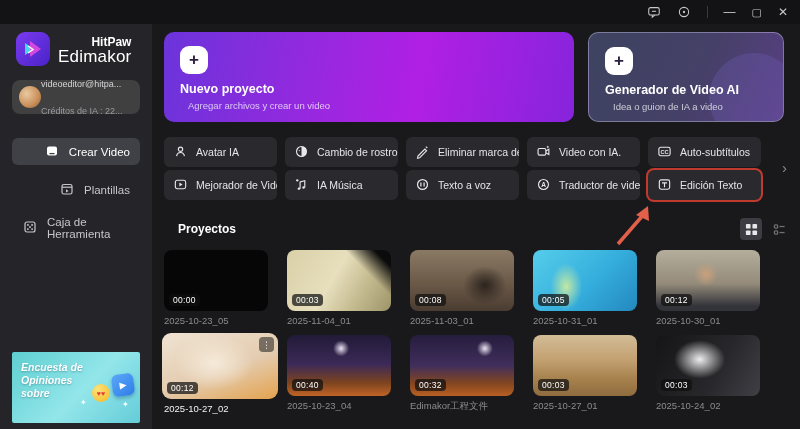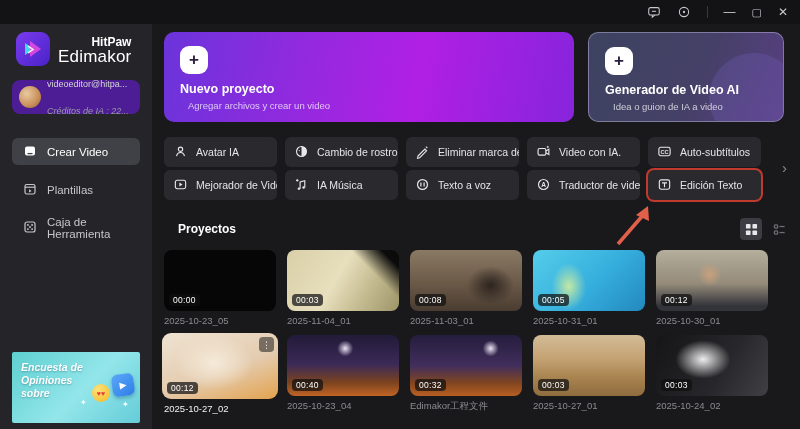--- a/index.html
+++ b/index.html
@@ -18,33 +18,33 @@
   .tb-sep { width:1px; height:12px; background:#3a3a3e; }
   .tb-glyph { font-size:12px; color:#c9c9cd; line-height:1; cursor:pointer; }
   .tb-max { font-size:11px; }
   
   .sidebar { position:absolute; top:24px; left:0; width:152px; bottom:0; background:#242429; }
   .brand { position:absolute; left:16px; top:8px; display:flex; gap:8px; align-items:center; }
   .brand-text { line-height:1.05;text-align:right; }
   .brand-line1 { font-size:12px; font-weight:bold; color:#fff; }
   .brand-line2 { font-size:17px; font-weight:normal; color:#fff; letter-spacing:.2px; }
   .account {
-    position:absolute; left:12px; top:56px; width:128px; height:34px; background:#4c1d95;
-    border-radius:8px; display:flex; align-items:center; gap:6px; padding:0 7px; cursor:pointer;
+    position:absolute; left:12px; top:56px; width:128px; height:34px; background:#404040;
+    border-radius:8px; display:flex; align-items:center; padding:0 7px; cursor:pointer;
   }
   .avatar {
     width:22px; height:22px; border-radius:50%; flex:0 0 auto;
     background:radial-gradient(circle at 35% 35%, #e8c9a0, #c98f5a 60%, #8a5a30);
   }
   .account-lines { overflow:hidden; }
   .account-email { font-size:9px; color:#d5d5d8; white-space:nowrap; }
-  .account-credits { font-size:9px; color:#9a9aa0; white-space:nowrap; margin-top:17px;font-style:italic; }
+  .account-credits { font-size:9px; color:#9a9aa0; white-space:nowrap; margin-top:17px; }
   .nav-item {
     position:absolute; left:12px; width:128px; height:27px; border-radius:6px;
-    display:flex; align-items:center; gap:9px; padding:0 10px; font-size:11.5px; color:#c6c6cb; cursor:pointer;
+    display:flex; align-items:center; gap:9px; padding:0 10px; font-size:11.5px; color:#c6c6cb; cursor:pointer;justify-content:flex-end;
   }
   .nav-item.active { background:#404047; color:#ffffff; }
   .nav-item svg { flex:0 0 auto; }
   .promo {
     position:absolute; left:12px; top:328px; width:128px; height:71px; border-radius:2px; cursor:pointer;
     background:linear-gradient(135deg,#5ecfd0 0%,#93e6ea 55%,#64ccd8 100%); overflow:hidden;
   }
   .promo-text {
     position:absolute; left:9px; top:9px; width:78px;
     font-size:10.5px; font-weight:bold; font-style:italic; color:#fff; line-height:1.25;
@@ -96,21 +96,21 @@
   
   .projects-head { position:absolute; left:12px; top:198px; font-size:12px; font-weight:bold; color:#fff;margin-left:14px; }
   .view-toggle { position:absolute; left:588px; top:194px; display:flex; gap:6px; align-items:center; }
   .view-btn { width:22px; height:22px; border-radius:4px; display:flex; align-items:center; justify-content:center; cursor:pointer; }
   .view-btn.active { background:#3c3c42; }
   .proj-grid {
     position:absolute; left:12px; top:226px; display:grid;
     grid-template-columns:repeat(5,112px); gap:9px 11px;
   }
   .proj { width:112px; cursor:pointer; position:relative; }
-  .thumb { position:relative; width:112px; height:61px; border-radius:8px; overflow:hidden; background:#060606; }
+  .thumb { position:relative; width:104px; height:61px; border-radius:8px; overflow:hidden; background:#060606; }
   .proj.sel .thumb { height:66px; width:116px; margin-left:-2px; margin-top:-2px; border-radius:9px; }
   .dur {
     position:absolute; left:5px; bottom:5px; background:rgba(15,15,15,.72); color:#fff;
     font-size:8.5px; padding:1px 4px; border-radius:4px; letter-spacing:.3px;
   }
   .proj-name { margin-top:4px; font-size:9.5px; color:#8b8b90; white-space:nowrap; overflow:hidden; }
   .proj.sel .proj-name { color:#f2f2f4; }
   .proj-menu {
     position:absolute; right:4px; top:4px; width:15px; height:15px; border-radius:4px;
     background:rgba(10,10,10,.5); color:#fff; font-size:9px; display:flex; align-items:center; justify-content:center;

